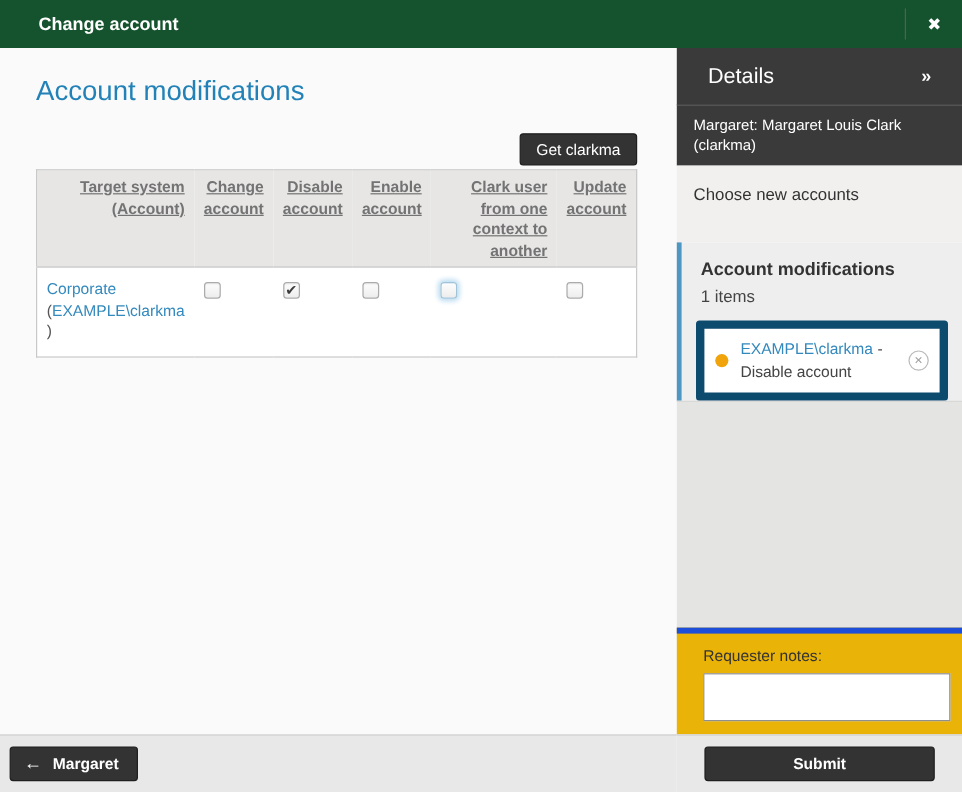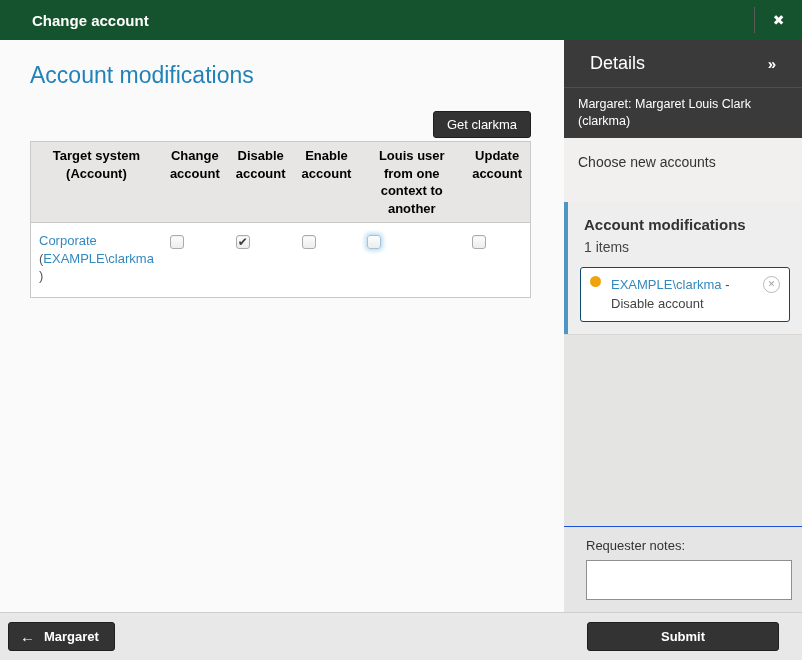--- a/index.html
+++ b/index.html
@@ -32,22 +32,22 @@
   .page-title { color:#2282b8; font-size:23px; font-weight:400; margin:4px 0 22px 0; }
 
   .get-status-row { width:501px; display:flex; justify-content:flex-end; margin-bottom:3px; }
   .btn-dark {
     background:#333; color:#fff; border:1px solid #1f1f1f; border-radius:3px;
     font-family:inherit; font-size:13px; padding:5px 13px; cursor:pointer;
   }
 
   table.mod-table { width:501px; border-collapse:collapse; font-size:13px; background:#fff; border:1px solid #c9c9c9; }
   .mod-table thead th {
-    background:#e7e6e5; text-align:center; font-weight:bold; color:#000000;
-    padding:5px 8px; line-height:1.35; border-bottom:1px solid #c9c9c9; vertical-align:top;
+    background:#e7e6e5; text-align:right; font-weight:bold; color:#737373;
+    padding:5px 8px; line-height:1.35; border-bottom:1px solid #c9c9c9; vertical-align:top;text-decoration:underline;
   }
   .mod-table td { padding:9px 8px 12px 8px; vertical-align:top; line-height:1.35; }
   .col-target { width:118px; }
   .col-sm { width:59px; }
   .col-move { width:142px; }
 
   a.link { color:#3389bd; text-decoration:none; cursor:pointer; }
   .paren { color:#555; }
 
   .checkbox {
@@ -83,34 +83,34 @@
   .recipient {
     flex:0 0 47px; background:#3a3a3a; color:#fff; font-size:12.5px; line-height:1.35;
     padding:8px 14px;
   }
   .choose-section { flex:0 0 64px; background:#f1f0ef; padding:16px 14px; font-size:14px; color:#333; }
 
   .mods-panel { flex:0 0 132px; background:#eeeeee; border-left:4px solid #4e97c2; padding:12px 12px 0 12px; }
   .mods-title { font-size:15px; font-weight:bold; color:#333; margin:2px 0 6px 4px; }
   .mods-count { font-size:14px; color:#444; margin:0 0 12px 4px; }
   .item-card {
-    background:#fff; border:1px solid #0c4a6e; border-radius:3px;
-    padding:8px 9px; display:flex; 
+    background:#fff; border:7px solid #0c4a6e; border-radius:3px;
+    padding:8px 9px; display:flex; align-items:center;
   }
   .item-dot { flex:0 0 11px; width:11px; height:11px; border-radius:50%; margin-right:10px; }
   .item-text { flex:1; font-size:13px; color:#444; line-height:1.45; }
   .remove-icon {
     flex:0 0 17px; width:17px; height:17px; border:1px solid #b9b9b9; border-radius:50%;
     color:#a0a0a0; font-size:9px; display:flex; align-items:center; justify-content:center;
     cursor:pointer; margin-left:6px;
   }
 
   .sidebar-spacer { flex:1; background:#e4e4e3; border-top:1px solid #d8d8d7; }
 
-  .notes-section { flex:0 0 86px; background:#e5e5e5; border-top:1px solid #1d4ed8; padding:11px 12px; }
+  .notes-section { flex:0 0 86px; background:#eab308; border-top:5px solid #1d4ed8; padding:11px 12px; }
   .notes-label { display:block; font-size:13px; color:#333; margin:0 0 7px 10px; }
   .notes-input {
     display:block; width:206px; height:40px; margin-left:10px;
     border:1px solid #8f8f8f; background:#fff; font-family:inherit; font-size:13px; padding:4px 6px;
   }
 
   .sidebar-footer {
     flex:0 0 48px; background:#e9e8e8; border-top:1px solid #cfcfcf;
     display:flex; align-items:center; justify-content:center;
   }
@@ -139,21 +139,21 @@
           <button class="btn-dark">Get clarkma</button>
         </div>
 
         <table class="mod-table">
           <thead>
             <tr>
               <th class="col-target">Target system (Account)</th>
               <th class="col-sm">Change account</th>
               <th class="col-sm">Disable account</th>
               <th class="col-sm">Enable account</th>
-              <th class="col-move">Louis user from one context to another</th>
+              <th class="col-move">Clark user from one context to another</th>
               <th class="col-sm">Update account</th>
             </tr>
           </thead>
           <tbody>
             <tr>
               <td>
                 <a class="link">Corporate</a><br>
                 <span class="paren">(</span><a class="link">EXAMPLE\clarkma</a><span class="paren"> )</span>
               </td>
               <td>

